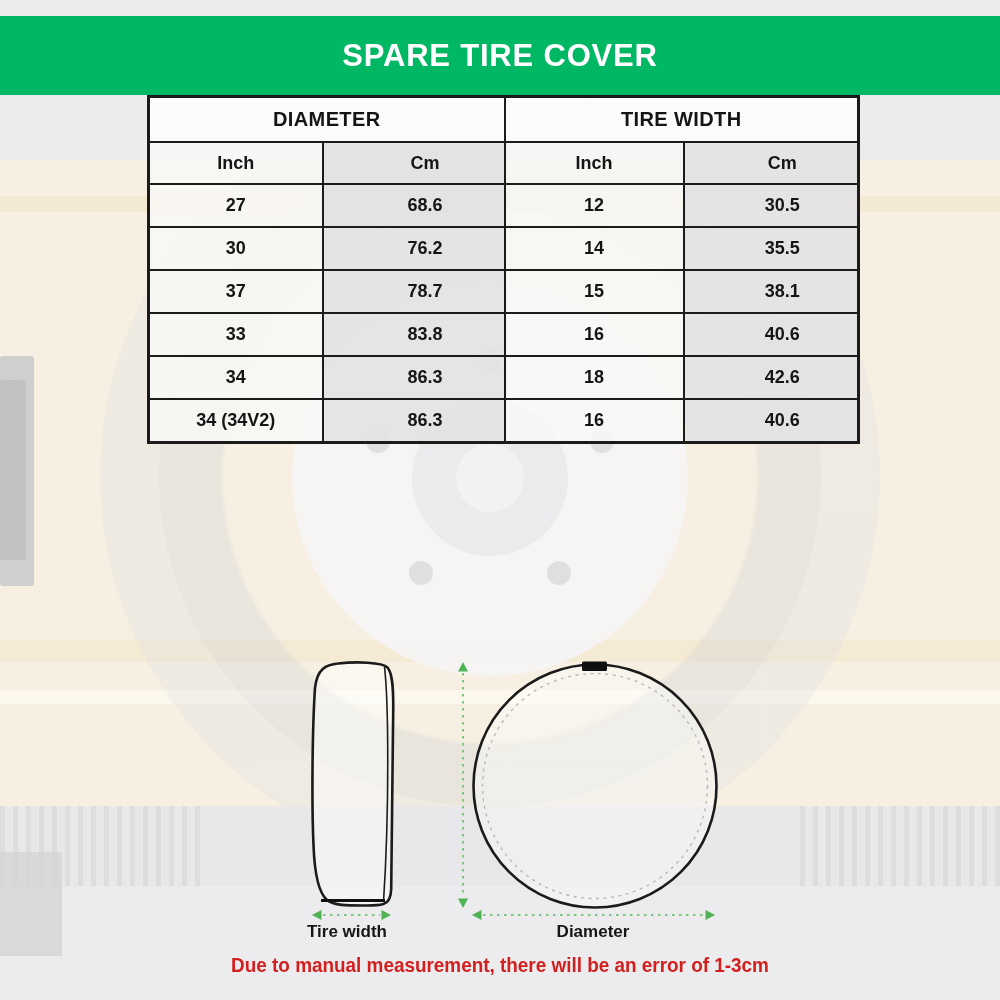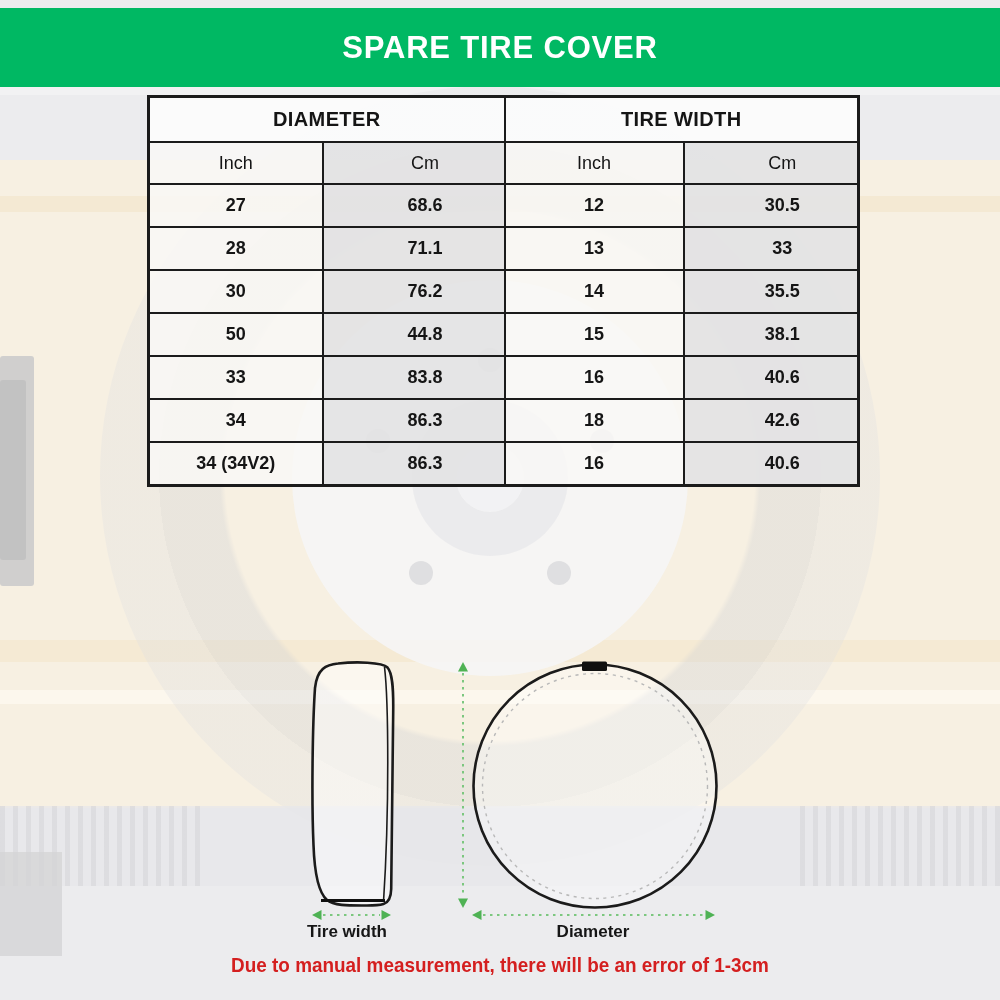--- a/index.html
+++ b/index.html
@@ -24,32 +24,32 @@
   .bg-cap{left:456px;top:444px;width:68px;height:68px;border-radius:50%;background:#f3f3f4;opacity:.9;}
   .bg-bolt{width:24px;height:24px;border-radius:50%;background:#d5d6d9;opacity:.7;}
   .bg-bumper{left:0;top:806px;width:1000px;height:80px;background:#e7e7e9;opacity:.75;}
   .bg-ridge-left{left:0;top:806px;width:200px;height:80px;opacity:.6;
      background:repeating-linear-gradient(90deg,rgba(186,186,190,.4) 0 5px,transparent 5px 13px);}
   .bg-ridge-right{right:0;top:806px;width:200px;height:80px;opacity:.6;
      background:repeating-linear-gradient(90deg,rgba(186,186,190,.4) 0 5px,transparent 5px 13px);}
   .bg-block-bl{left:0;top:852px;width:62px;height:104px;background:#d4d4d6;opacity:.8;}
 
   
-  .banner{position:absolute;left:0;top:8px;width:1000px;height:79px;background:#00b863;
+  .banner{position:absolute;left:0;top:16px;width:1000px;height:79px;background:#00b863;
           display:flex;align-items:center;justify-content:center;}
   .banner h1{margin:0;color:#ffffff;font-size:31px;font-weight:bold;letter-spacing:.8px;}
 
   
   .size-table{position:absolute;left:147px;top:95px;width:710px;border-collapse:collapse;
               table-layout:fixed;border:3px solid #1b1b1b;}
   .size-table th,.size-table td{border:2px solid #1b1b1b;text-align:center;vertical-align:middle;
               color:#151515;padding:0;}
   .group-row th{height:43px;font-size:20px;font-weight:bold;letter-spacing:.4px;
               background:rgba(252,252,252,.92);}
-  .sub-row th{height:40px;font-size:18px;font-weight:normal;}
+  .sub-row th{height:40px;font-size:18px;font-weight:bold;}
   .size-table .inch{background:rgba(249,248,246,.85);}
   .size-table .cm{background:rgba(227,227,228,.92);padding-left:23px;}
   .size-table tbody td{height:41px;font-size:18px;font-weight:600;}
 
   
   .diagram{position:absolute;left:0;top:0;width:1000px;height:1000px;pointer-events:none;}
   .diagram-label{position:absolute;font-size:17px;font-weight:bold;color:#161616;text-align:center;}
   .label-tirewidth{left:277px;top:922px;width:140px;}
   .label-diameter{left:523px;top:922px;width:140px;}
 
@@ -107,34 +107,28 @@
     </tr>
   </thead>
   <tbody>
       <tr>
         <td class="inch">27</td>
         <td class="cm">68.6</td>
         <td class="inch">12</td>
         <td class="cm">30.5</td>
       </tr>
       <tr>
-        <td class="inch">28</td>
-        <td class="cm">71.1</td>
-        <td class="inch">13</td>
-        <td class="cm">33</td>
-      </tr>
-      <tr>
         <td class="inch">30</td>
         <td class="cm">76.2</td>
         <td class="inch">14</td>
         <td class="cm">35.5</td>
       </tr>
       <tr>
-        <td class="inch">50</td>
-        <td class="cm">44.8</td>
+        <td class="inch">37</td>
+        <td class="cm">78.7</td>
         <td class="inch">15</td>
         <td class="cm">38.1</td>
       </tr>
       <tr>
         <td class="inch">33</td>
         <td class="cm">83.8</td>
         <td class="inch">16</td>
         <td class="cm">40.6</td>
       </tr>
       <tr>

